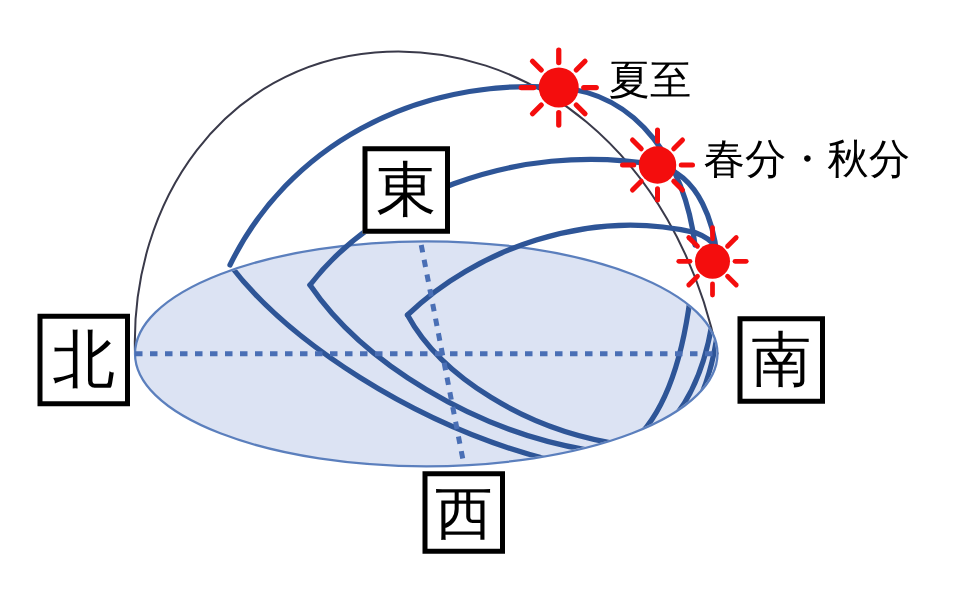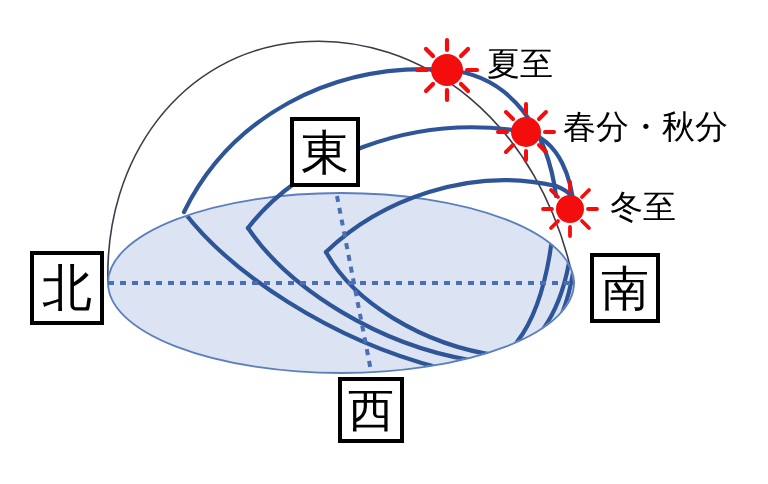--- a/index.html
+++ b/index.html
@@ -134,15 +134,14 @@
   </div>
 
   <div class="dir-box" style="left:338px; top:377px; width:66px; height:66px; font-size:46px;">
     <span>西</span>
   </div>
 
   <div class="season-label" style="left:563px; top:110px; font-size:33px;">春分・秋分</div>
 
   <div class="season-label" style="left:487px; top:47px; font-size:33px;">夏至</div>
 
-  <div class="season-label" style="left:610px; top:190px; font-size:33px;">冬至</div>
 
 </div>
 
 </body></html>

